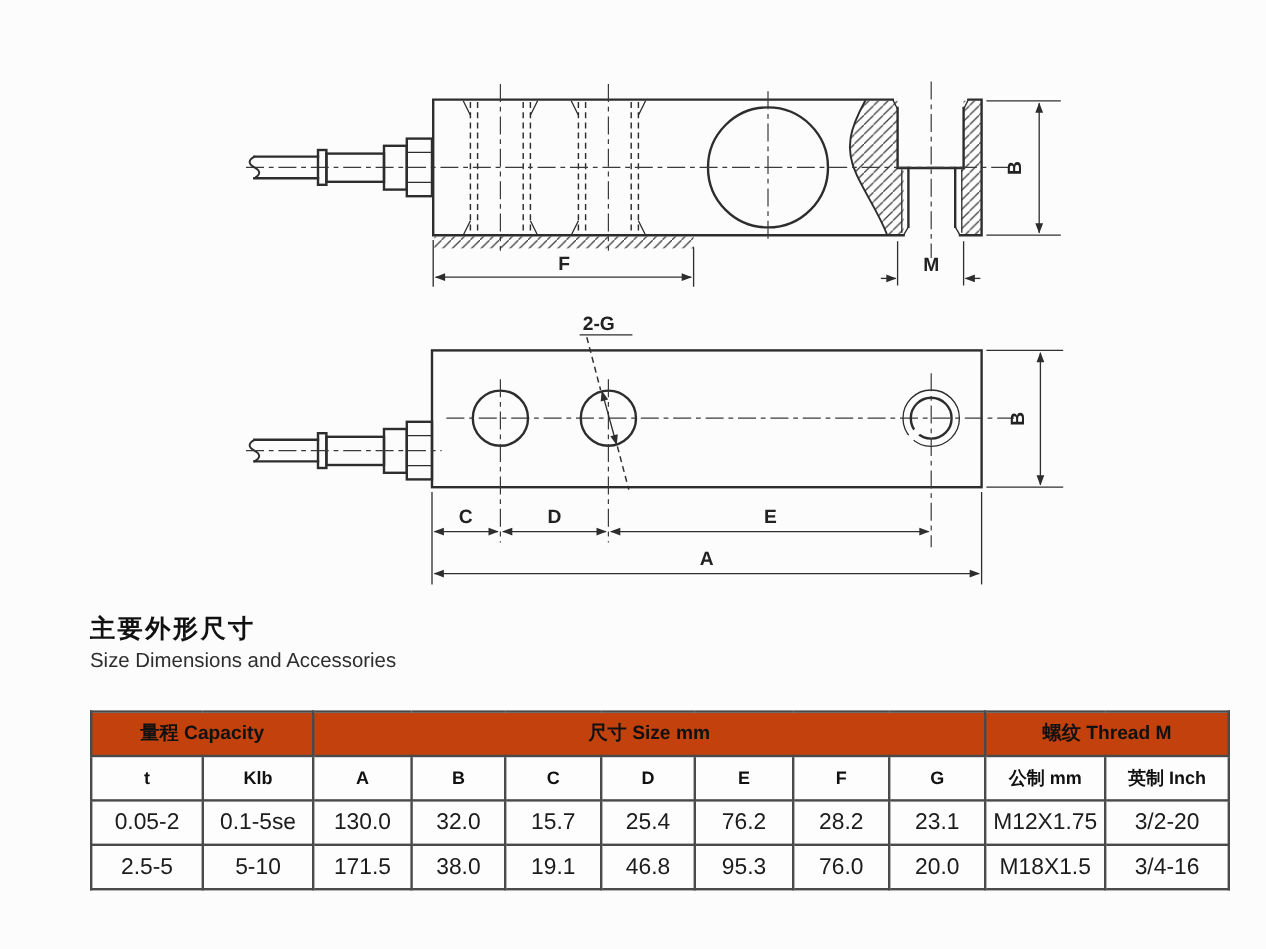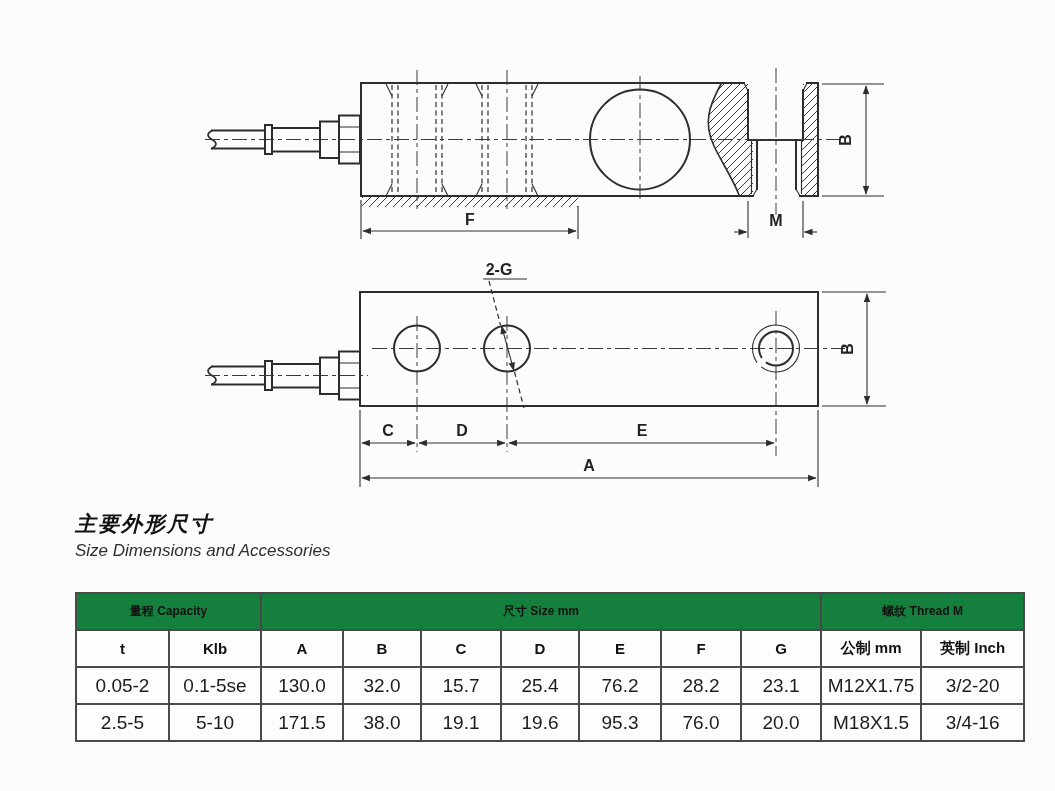--- a/index.html
+++ b/index.html
@@ -14,33 +14,33 @@
 
   
   .o2{stroke:#2d2d2d;stroke-width:2;fill:none;stroke-linecap:square;}
   .o16{stroke:#2d2d2d;stroke-width:1.6;fill:none;stroke-linecap:round;}
   .t{stroke:#2d2d2d;stroke-width:1.1;fill:none;}
   .hid{stroke:#2d2d2d;stroke-width:1.2;fill:none;stroke-dasharray:5 3.5;}
   .cl{stroke:#3a3a3a;stroke-width:1;fill:none;stroke-dasharray:15 4 4 4;}
   .dim{stroke:#2f2f2f;stroke-width:1.1;fill:none;}
   .lbl{font-family:"Liberation Sans",sans-serif;font-size:16px;font-weight:bold;fill:#222;}
 
-  .title-block{position:absolute;left:75px;top:510px;font-style:italic;}
+  .title-block{position:absolute;left:75px;top:510px;}
   .title-zh{font-size:21px;font-weight:bold;letter-spacing:2px;color:#111;}
   .title-en{font-size:17px;color:#2e2e2e;margin-top:3px;}
 
   table.dims{
     position:absolute;left:75px;top:592px;width:948px;
     border-collapse:collapse;table-layout:fixed;background:#fdfdfd;
   }
   table.dims th,table.dims td{
     border:2px solid #4a4a4a;text-align:center;vertical-align:middle;
     height:35px;padding:0;overflow:hidden;white-space:nowrap;
   }
-  tr.group-row th{background:#15803d;font-size:12px;font-weight:bold;color:#111;}
+  tr.group-row th{background:#c2410c;font-size:16px;font-weight:bold;color:#111;}
   tr.col-row th{background:#fdfdfd;font-size:15px;font-weight:bold;color:#111;}
   table.dims td{font-size:19px;font-weight:normal;color:#1c1c1c;}
 </style>
 </head>
 <body>
 
 <div class="canvas">
 
   <svg width="1055" height="500" viewBox="0 0 1055 500">
     <defs>
@@ -210,21 +210,21 @@
         <td>23.1</td>
         <td>M12X1.75</td>
         <td>3/2-20</td>
       </tr>
       <tr>
         <td>2.5-5</td>
         <td>5-10</td>
         <td>171.5</td>
         <td>38.0</td>
         <td>19.1</td>
-        <td>19.6</td>
+        <td>46.8</td>
         <td>95.3</td>
         <td>76.0</td>
         <td>20.0</td>
         <td>M18X1.5</td>
         <td>3/4-16</td>
       </tr>
     </tbody>
   </table>
 </div>
 

